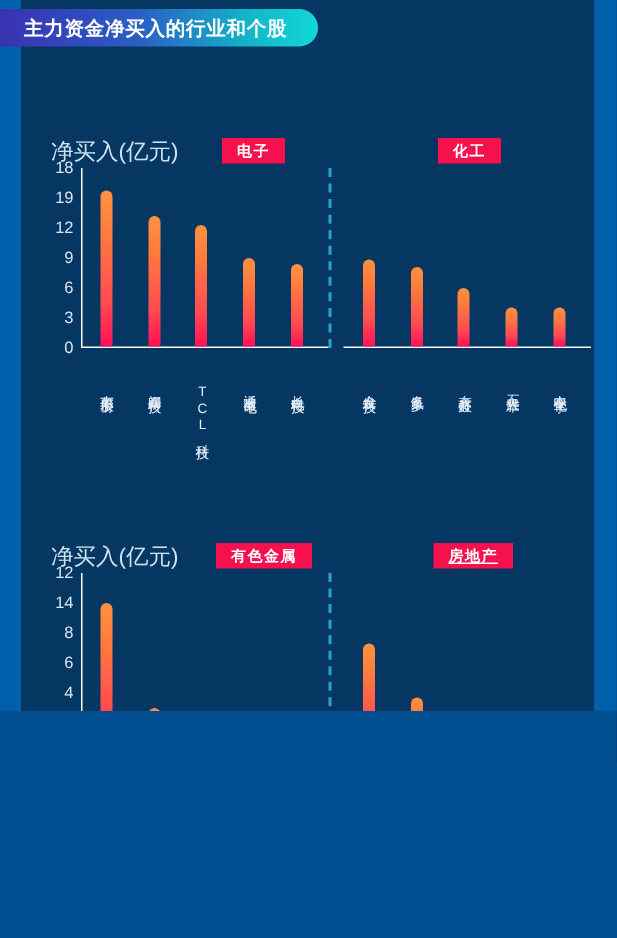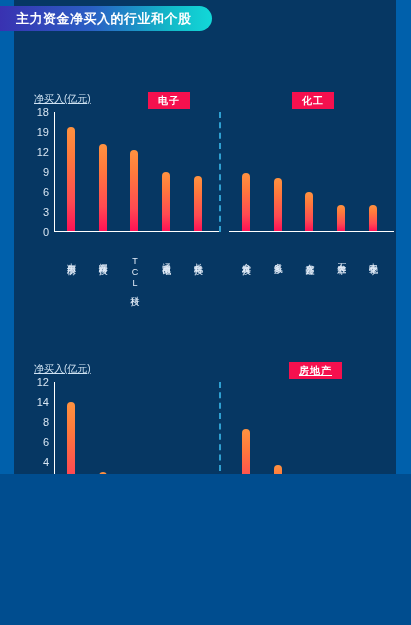--- a/index.html
+++ b/index.html
@@ -64,24 +64,23 @@
     left: 14px;
     width: 382px;
   }
   #row-top { top: 92px; height: 215px; }
   #row-bottom { top: 362px; height: 215px; }
 
   .axis-caption {
     position: absolute;
     left: 20px;
     top: 0;
-    font-size: 10px;
+    font-size: 15px;
     color: #cfe2f2;
     white-space: nowrap;
-    text-decoration: underline;
   }
 
   .plot {
     position: absolute;
     top: 20px;
     height: 120px;
   }
   
   .plot.left  { left: 40px;  width: 160px; }
   
@@ -311,20 +310,23 @@
           <div class="xlabel-slot">
             <div class="xlabel">中泰化学</div>
           </div>
         </div>
     </div>
   </div>
 
   <div class="chart-row" id="row-bottom">
     <div class="axis-caption">净买入(亿元)</div>
 
+    <div class="badge" id="badge-metals">
+      <span>有色金属</span>
+    </div>
     <div class="badge" id="badge-realestate">
       <span>房地产</span>
     </div>
 
     <div class="plot left">
       <div class="y-axis-line"></div>
       <div class="x-axis-line"></div>
       <div class="yticks">
           <div class="ytick" style="top: 100%;">0</div>
           <div class="ytick" style="top: 83.3333%;">2</div>

